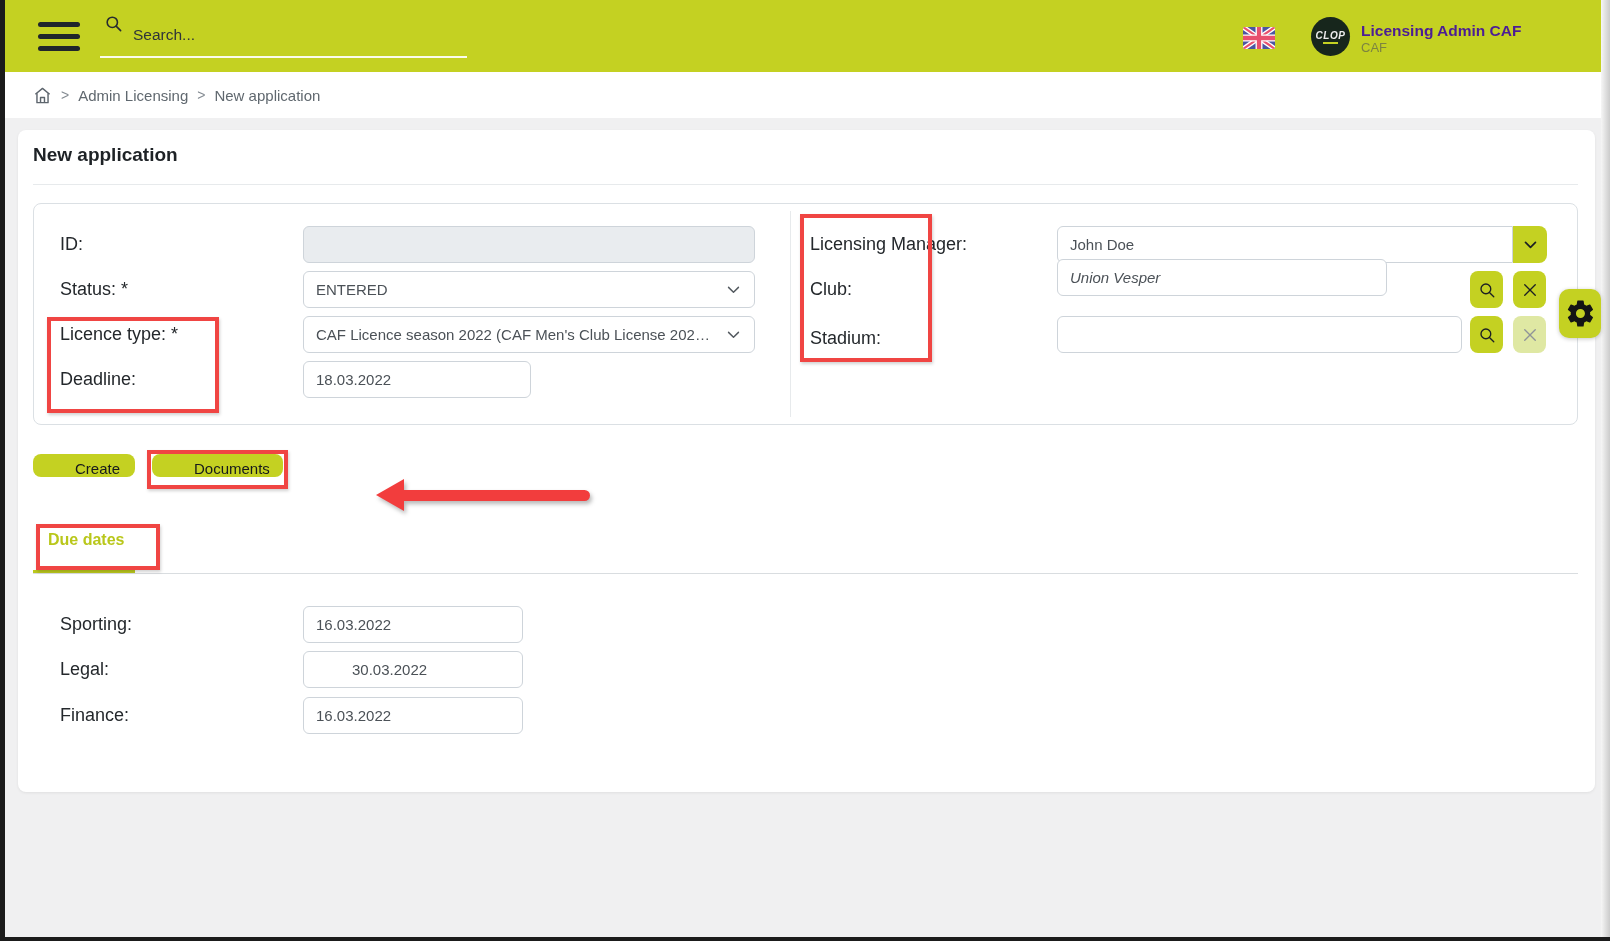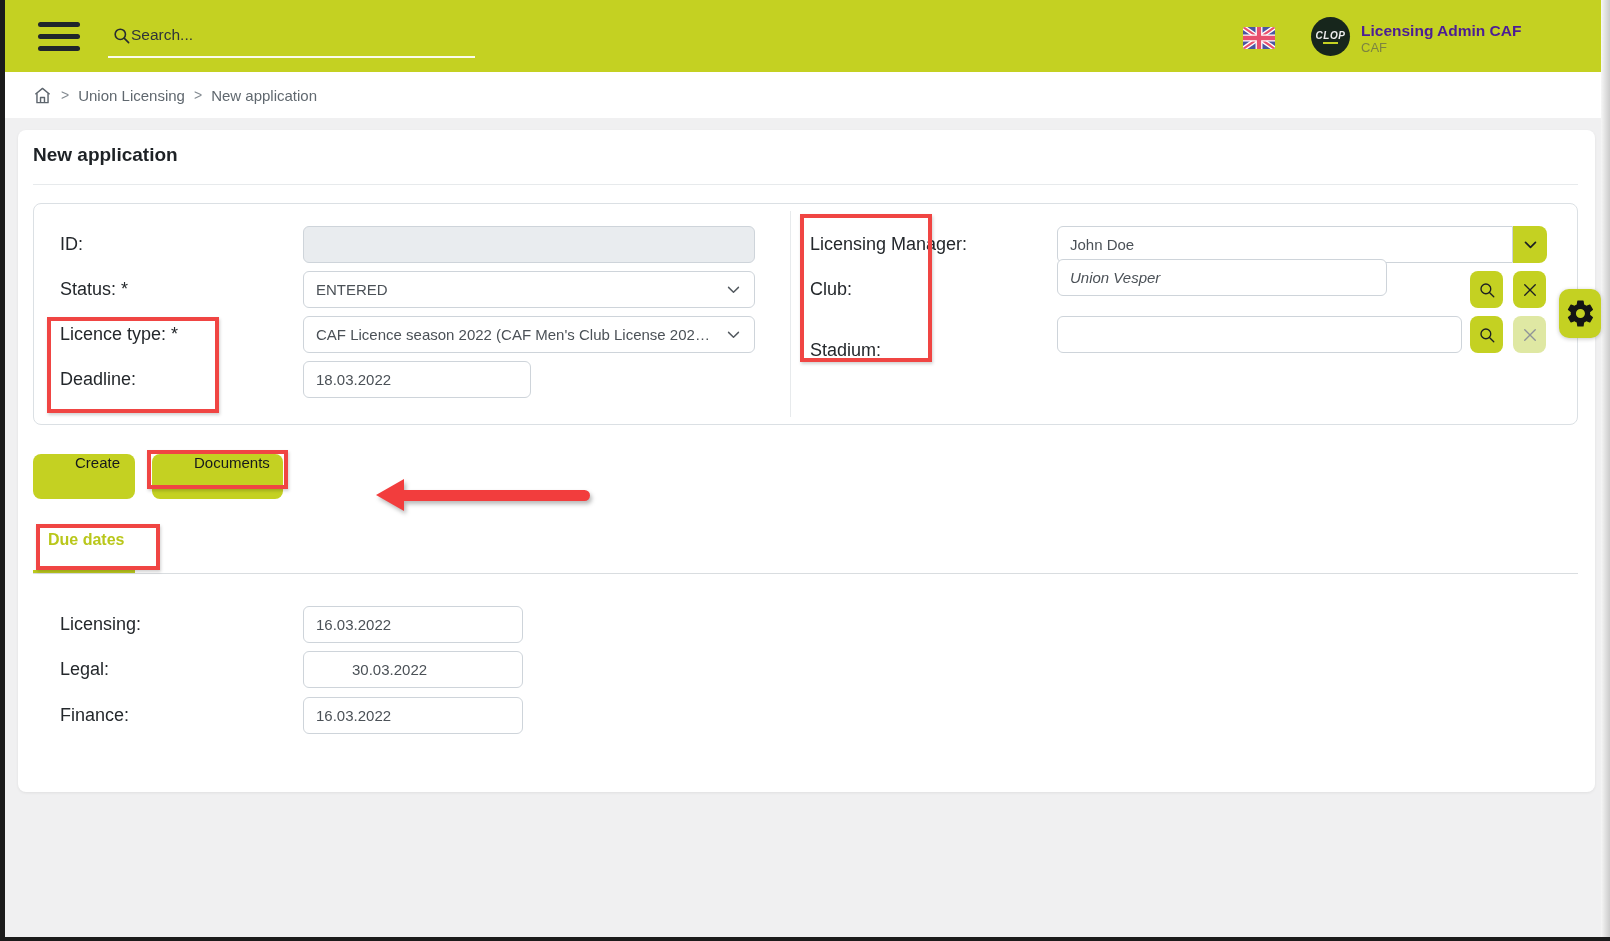--- a/index.html
+++ b/index.html
@@ -18,21 +18,21 @@
 
   
   .edge-left{left:0;top:0;width:5px;height:941px;background:#1b1b1b;}
   .edge-bottom{left:0;top:937px;width:1610px;height:4px;background:#1b1b1b;}
   .scroll-strip{left:1601px;top:0;width:9px;height:937px;background:linear-gradient(to right,#f6f6f6,#cbcbcb);}
 
   
   .header{left:5px;top:0;width:1596px;height:72px;background:var(--accent);}
   .hamburger{left:38px;top:22px;width:42px;height:29px;display:flex;flex-direction:column;justify-content:space-between;cursor:pointer;}
   .hamburger span{display:block;height:5px;border-radius:3px;background:#20262b;}
-  .searchbox{left:108px;top:14px;width:367px;height:44px;border-bottom:2px solid rgba(255,255,255,.92);display:flex;align-items:center;padding:0 4px;}
+  .searchbox{left:100px;top:14px;width:367px;height:44px;border-bottom:2px solid rgba(255,255,255,.92);display:flex;gap:10px;padding:0 4px;}
   .searchbox svg{width:19px;height:19px;color:#272c30;flex:0 0 auto;}
   .searchbox input{flex:1;background:transparent;border:none;outline:none;font-size:15.5px;color:#272c30;font-family:inherit;}
   .searchbox input::placeholder{color:#2f3439;opacity:1;}
   .flag{left:1243px;top:27px;width:32px;height:22px;border-radius:2px;overflow:hidden;cursor:pointer;}
   .logo{left:1311px;top:17px;width:39px;height:39px;border-radius:50%;background:#17261c;display:flex;flex-direction:column;align-items:center;justify-content:center;cursor:pointer;}
   .logo .t{font-size:10px;font-weight:bold;font-style:italic;color:#ececec;letter-spacing:.5px;}
   .logo .u{width:15px;height:2px;background:var(--accent);margin-top:1px;}
   .userblock{left:1361px;top:21px;cursor:pointer;}
   .userblock .name{font-size:15.5px;font-weight:700;color:#4c1d95;line-height:19px;}
   .userblock .org{font-size:13px;color:#7d8440;line-height:16px;}
@@ -60,21 +60,21 @@
   .select{justify-content:space-between;cursor:pointer;gap:8px;}
   .select .val{overflow:hidden;white-space:nowrap;text-overflow:ellipsis;text-align:center;}
   .select svg{width:17px;height:17px;color:#53595f;flex:0 0 auto;}
   .combo-input{border-radius:6px 0 0 6px;}
   .combo-btn{width:34px;height:37px;background:var(--accent);border:none;border-radius:0 8px 8px 0;display:flex;align-items:center;justify-content:center;color:#1c2024;cursor:pointer;}
   .combo-btn svg{width:17px;height:17px;}
   .sqbtn{width:33px;height:37px;background:var(--accent);border:none;border-radius:8px;display:flex;align-items:center;justify-content:center;color:#1c2024;cursor:pointer;}
   .sqbtn svg{width:18px;height:18px;}
   .sqbtn.disabled{background:var(--accent-pale);color:#8f9499;cursor:default;}
 
-  .btn{height:45px;background:var(--accent);border:none;border-radius:8px;display:flex;align-items:flex-start;gap:25px;padding:0 17px;font-size:15px;color:#16191c;cursor:pointer;font-family:inherit;}
+  .btn{height:23px;background:var(--accent);border:none;border-radius:8px;display:flex;align-items:flex-end;gap:25px;padding:0 17px;font-size:15px;color:#16191c;cursor:pointer;font-family:inherit;}
   .btn svg{width:17px;height:17px;}
 
   .tab{left:48px;top:531px;font-size:16px;font-weight:700;color:#b9c71b;cursor:pointer;}
   .tab-underline{left:33px;top:570px;width:102px;height:3px;background:#bdca1e;}
   .tab-line{left:33px;top:573px;width:1545px;height:1px;background:#d9dde0;}
 
   
   .ann{border:4px solid var(--ann);box-shadow:1px 2px 3px rgba(0,0,0,.18);background:transparent;}
   .arrow{left:376px;top:478px;width:214px;height:34px;filter:drop-shadow(2px 3px 2px rgba(0,0,0,.28));}
   .arrow .head{position:absolute;left:0;top:1px;width:0;height:0;border-top:16px solid transparent;border-bottom:16px solid transparent;border-right:28px solid var(--arrow);}
@@ -122,21 +122,21 @@
 </div>
 
 <div class="abs breadbar"></div>
 <div class="abs breadcrumb">
   <svg viewBox="0 0 24 24" fill="none" stroke="currentColor" stroke-width="1.8" stroke-linejoin="round">
       <path d="M3 10.5 L12 3 L21 10.5"></path>
       <path d="M5 9.2 V21 H19 V9.2"></path>
       <path d="M9.5 21 v-6.5 h5 V21"></path>
     </svg>
   <span class="sep">&gt;</span>
-  <span class="crumb">Union Licensing</span>
+  <span class="crumb">Admin Licensing</span>
   <span class="sep">&gt;</span>
   <span class="crumb current">New application</span>
 </div>
 
 <div class="abs main-bg"></div>
 <div class="abs card"></div>
 <div class="abs page-title">New application</div>
 <div class="abs title-divider"></div>
 
 <div class="abs panel"></div>
@@ -180,21 +180,21 @@
       <line x1="15.6" y1="15.6" x2="21" y2="21"></line>
     </svg>
 </button>
 <button class="abs sqbtn" style="left:1513px;top:271px">
   <svg viewBox="0 0 24 24" fill="none" stroke="currentColor" stroke-width="1.8" stroke-linecap="round">
       <line x1="5" y1="5" x2="19" y2="19"></line>
       <line x1="19" y1="5" x2="5" y2="19"></line>
     </svg>
 </button>
 
-<div class="abs lbl" style="left:810px;top:332px">Stadium:</div>
+<div class="abs lbl" style="left:810px;top:320px">Stadium:</div>
 <input class="abs field" style="left: 1057px; top: 316px; width: 405px;" value="">
 <button class="abs sqbtn" style="left:1470px;top:316px">
   <svg viewBox="0 0 24 24" fill="none" stroke="currentColor" stroke-width="1.8" stroke-linecap="round">
       <circle cx="10.5" cy="10.5" r="6.5"></circle>
       <line x1="15.6" y1="15.6" x2="21" y2="21"></line>
     </svg>
 </button>
 <button class="abs sqbtn disabled" style="left:1513px;top:316px">
   <svg viewBox="0 0 24 24" fill="none" stroke="currentColor" stroke-width="1.8" stroke-linecap="round">
       <line x1="5" y1="5" x2="19" y2="19"></line>
@@ -215,21 +215,21 @@
       <path d="M14 2H6a2 2 0 0 0-2 2v16a2 2 0 0 0 2 2h12a2 2 0 0 0 2-2V8z"></path>
       <polyline points="14 2 14 8 20 8"></polyline>
     </svg>
   <span>Documents</span>
 </button>
 
 <div class="abs tab">Due dates</div>
 <div class="abs tab-underline"></div>
 <div class="abs tab-line"></div>
 
-<div class="abs lbl" style="left:60px;top:606px">Licensing:</div>
+<div class="abs lbl" style="left:60px;top:606px">Sporting:</div>
 <input class="abs field" style="left: 303px; top: 606px; width: 220px;" value="16.03.2022">
 
 <div class="abs lbl" style="left:60px;top:651px">Legal:</div>
 <input class="abs field" style="left: 303px; top: 651px; width: 220px; padding-left: 48px;" value="30.03.2022">
 
 <div class="abs lbl" style="left:60px;top:697px">Finance:</div>
 <input class="abs field" style="left: 303px; top: 697px; width: 220px;" value="16.03.2022">
 
 <button class="abs gearbtn">
   <svg viewBox="0 0 24 24" fill-rule="evenodd">

